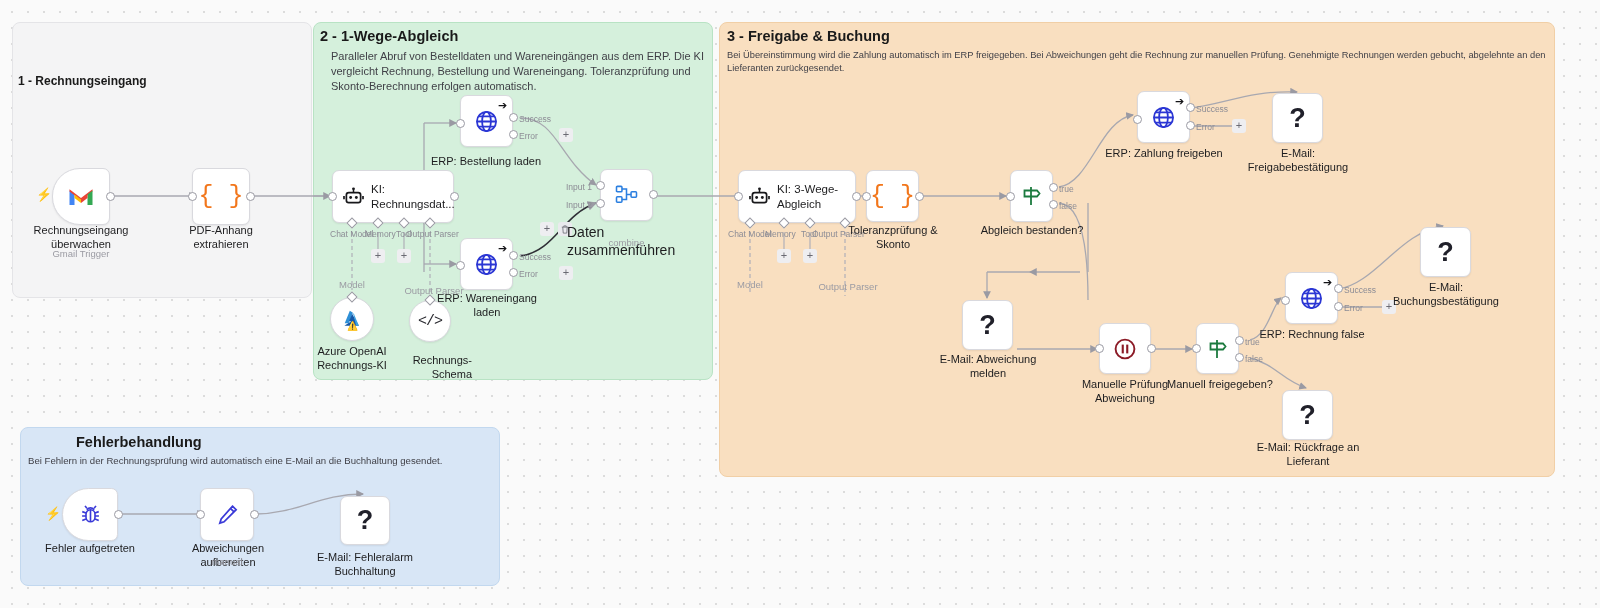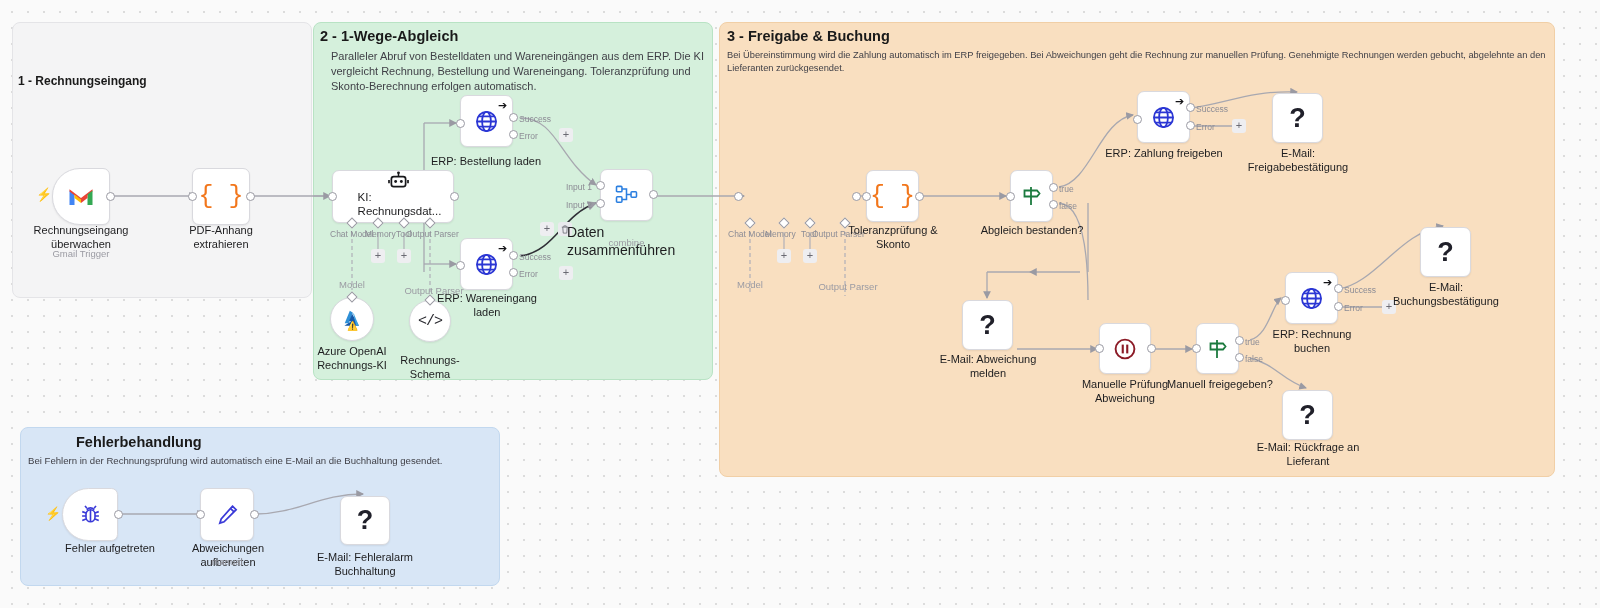--- a/index.html
+++ b/index.html
@@ -278,21 +278,21 @@
 überwachen</div>
   <div class="caption sub" style="left:21px; top:248px; width:120px;">Gmail Trigger</div>
 
   <div class="node" style="left:192px; top:168px; width:58px; height:57px;">
     <span class="braces">{&nbsp;}</span>
   </div>
   <div class="port" style="left:188px; top:192px;"></div>
   <div class="port" style="left:246px; top:192px;"></div>
   <div class="caption" style="left:163px; top:224px; width:116px;">PDF-Anhang extrahieren</div>
 
-  <div class="node wide" style="left:332px; top:170px; width:122px; height:53px; padding-left:10px;flex-direction:column;">
+  <div class="node wide" style="left:332px; top:170px; width:122px; height:53px; padding-left:10px;">
     <span class="node-icon">
       <svg width="21" height="19" viewBox="0 0 22 20">
         <rect x="3.5" y="6" width="15" height="10.5" rx="2.5" fill="none" stroke="#18181b" stroke-width="1.8"></rect>
         <circle cx="8" cy="11" r="1.5" fill="#18181b"></circle>
         <circle cx="14" cy="11" r="1.5" fill="#18181b"></circle>
         <path d="M11 2.5 L11 6" stroke="#18181b" stroke-width="1.6"></path>
         <circle cx="11" cy="1.9" r="1.5" fill="#18181b"></circle>
         <path d="M1 9.5 L1 13" stroke="#18181b" stroke-width="1.8"></path>
         <path d="M21 9.5 L21 13" stroke="#18181b" stroke-width="1.8"></path>
       </svg>
@@ -387,22 +387,37 @@
   </div>
   <div class="warn-badge" style="left:347px; top:322px;">⚠️</div>
   <div class="port-diamond" style="left:348px; top:293px;"></div>
   <div class="caption" style="left:312px; top:345px; width:80px;">Azure OpenAI
 Rechnungs-KI</div>
 
   <div class="node round" style="left:409px; top:300px; width:42px; height:42px;">
     <span class="codebr">&lt;/&gt;</span>
   </div>
   <div class="port-diamond" style="left:426px; top:296px;"></div>
-  <div class="caption" style="left:388px; top:354px; width:84px;">Rechnungs-Schema</div>
-
+  <div class="caption" style="left:388px; top:354px; width:84px;text-align:right;">Rechnungs-Schema</div>
+
+  <div class="node wide" style="left:738px; top:170px; width:118px; height:53px; padding-left:10px;">
+    <span class="node-icon">
+      <svg width="21" height="19" viewBox="0 0 22 20">
+        <rect x="3.5" y="6" width="15" height="10.5" rx="2.5" fill="none" stroke="#18181b" stroke-width="1.8"></rect>
+        <circle cx="8" cy="11" r="1.5" fill="#18181b"></circle>
+        <circle cx="14" cy="11" r="1.5" fill="#18181b"></circle>
+        <path d="M11 2.5 L11 6" stroke="#18181b" stroke-width="1.6"></path>
+        <circle cx="11" cy="1.9" r="1.5" fill="#18181b"></circle>
+        <path d="M1 9.5 L1 13" stroke="#18181b" stroke-width="1.8"></path>
+        <path d="M21 9.5 L21 13" stroke="#18181b" stroke-width="1.8"></path>
+      </svg>
+    </span>
+    <span class="node-inner-label" style="white-space:pre-line;">KI: 3-Wege-
+Abgleich</span>
+  </div>
   <div class="port" style="left:734px; top:192px;"></div>
   <div class="port" style="left:852px; top:192px;"></div>
   <div class="port-diamond" style="left:746px; top:219px;"></div>
   <div class="port-diamond" style="left:780px; top:219px;"></div>
   <div class="port-diamond" style="left:806px; top:219px;"></div>
   <div class="port-diamond" style="left:841px; top:219px;"></div>
   <div class="port-label" style="left:728px; top:229px;">Chat Model</div>
   <div class="port-label" style="left:765px; top:229px;">Memory</div>
   <div class="port-label" style="left:801px; top:229px;">Tool</div>
   <div class="port-label" style="left:812px; top:229px;">Output Parser</div>
@@ -502,21 +517,21 @@
       </svg>
     </span>
   </div>
   <div class="arrow-badge" style="left:1323px; top:277px;">➔</div>
   <div class="port" style="left:1281px; top:296px;"></div>
   <div class="port" style="left:1334px; top:284px;"></div>
   <div class="port" style="left:1334px; top:302px;"></div>
   <div class="port-label" style="left:1344px; top:285px;">Success</div>
   <div class="port-label" style="left:1344px; top:303px;">Error</div>
   <div class="plus-btn" style="left:1382px; top:300px;">+</div>
-  <div class="caption" style="left:1253px; top:328px; width:118px;">ERP: Rechnung buchen</div>
+  <div class="caption" style="left:1253px; top:328px; width:118px;">ERP: Rechnung false</div>
 
   <div class="node" style="left:1420px; top:227px; width:51px; height:50px;">
     <span class="qmark">?</span>
   </div>
   <div class="caption" style="left:1392px; top:281px; width:108px;">E-Mail:
 Buchungsbestätigung</div>
 
   <div class="node" style="left:1282px; top:390px; width:51px; height:50px;">
     <span class="qmark">?</span>
   </div>
@@ -530,21 +545,21 @@
         <path d="M8 7 Q12 3.2 16 7"></path>
         <path d="M8.2 5.5 L6.3 3 M15.8 5.5 L17.7 3"></path>
         <rect x="7.3" y="7" width="9.4" height="12.6" rx="4.7"></rect>
         <path d="M12 7 L12 19.6"></path>
         <path d="M7.3 10.5 L3.4 9 M7.3 13.6 L3.2 13.6 M7.3 16.6 L3.4 18.3"></path>
         <path d="M16.7 10.5 L20.6 9 M16.7 13.6 L20.8 13.6 M16.7 16.6 L20.6 18.3"></path>
       </svg>
     </span>
   </div>
   <div class="port" style="left:114px; top:510px;"></div>
-  <div class="caption" style="left:39px; top:542px; width:102px;margin-left:20px;">Fehler aufgetreten</div>
+  <div class="caption" style="left:39px; top:542px; width:102px;">Fehler aufgetreten</div>
 
   <div class="node" style="left:200px; top:488px; width:54px; height:53px;">
     <span class="node-icon">
       <svg width="23" height="23" viewBox="0 0 24 24" stroke="#3a3ad8" stroke-width="1.8" fill="none">
         <path d="M17.2 3.3 L21 7 L8.4 19.6 L4 21 L5.4 16.6 Z"></path>
         <path d="M15 5.5 L18.8 9.2"></path>
       </svg>
     </span>
   </div>
   <div class="port" style="left:196px; top:510px;"></div>

